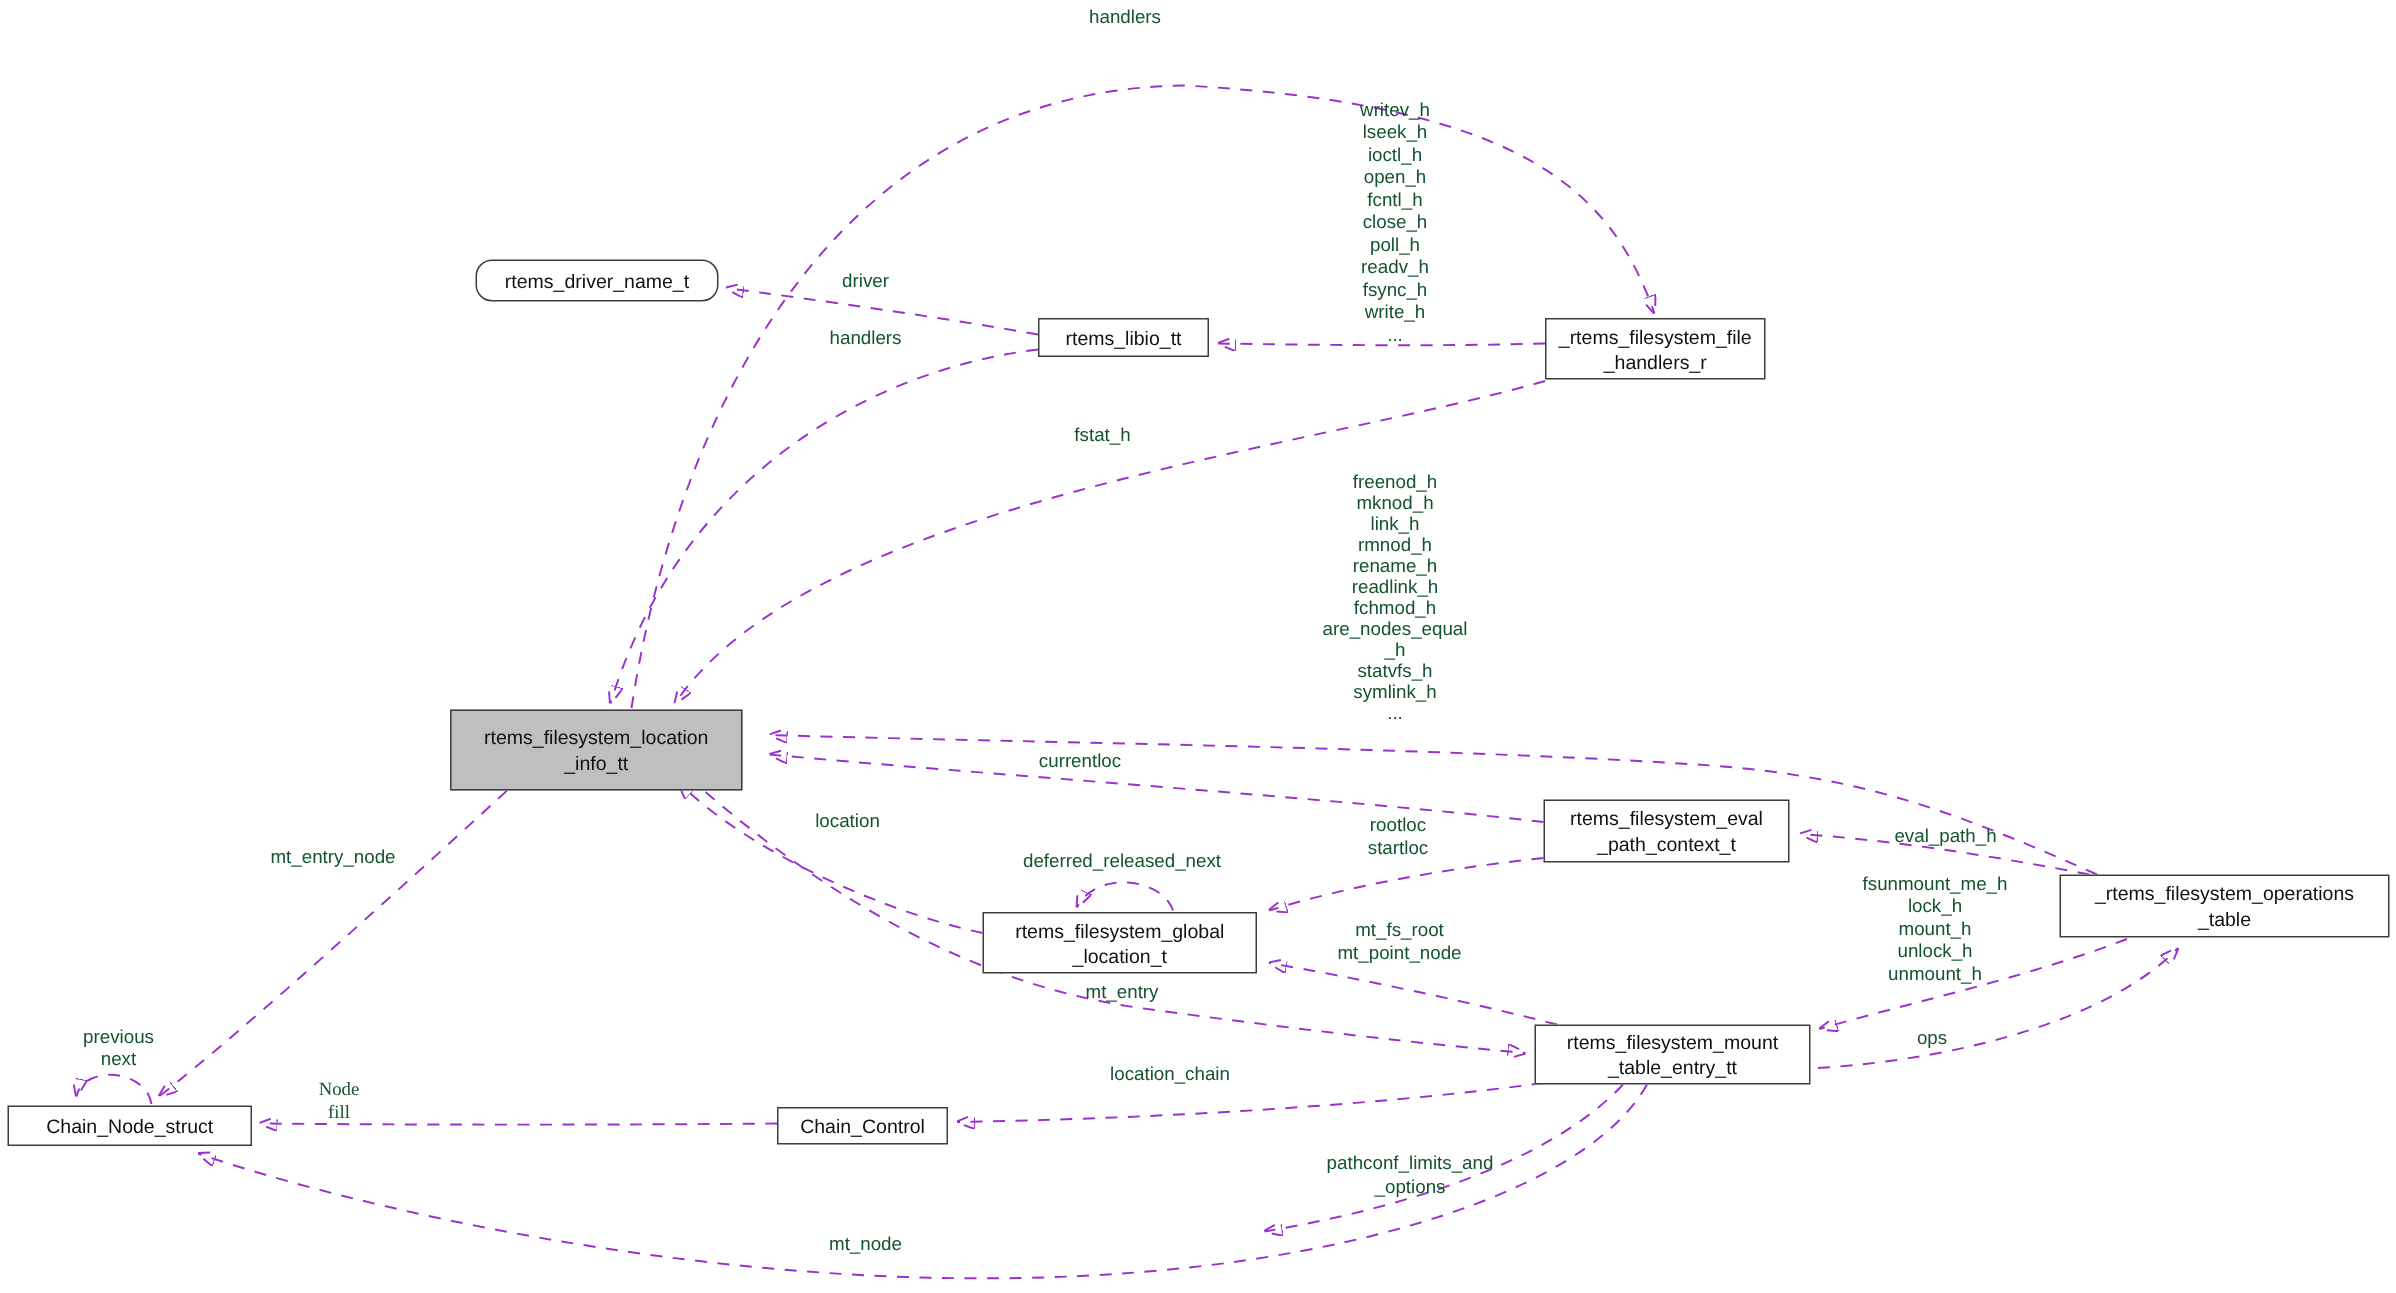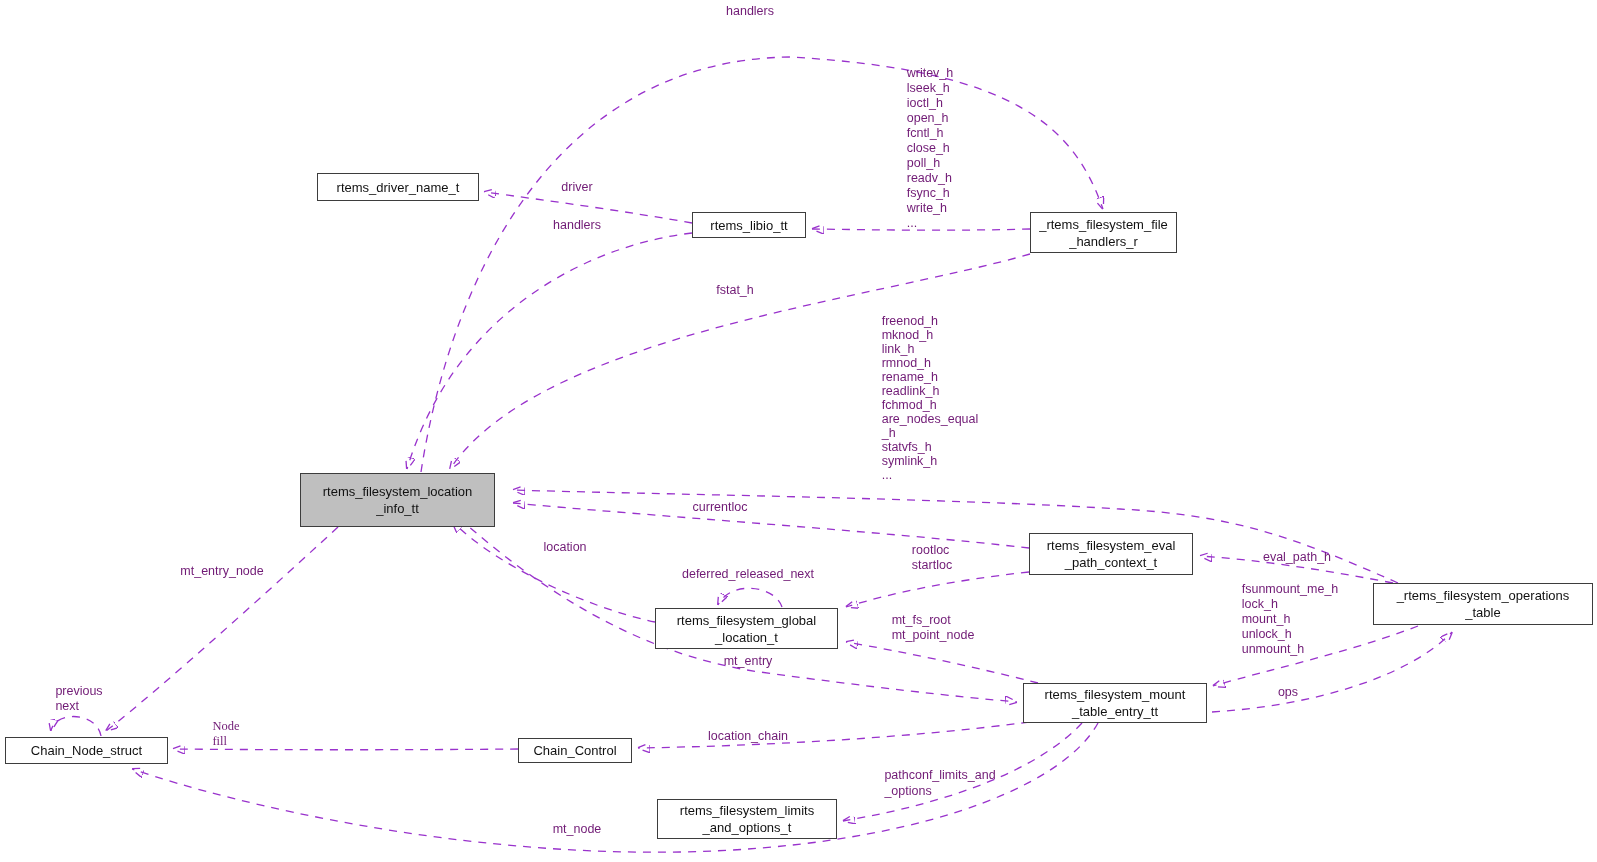--- a/index.html
+++ b/index.html
@@ -4,26 +4,26 @@
 <style>
   html,body{margin:0;padding:0;background:#ffffff;}
   .canvas{position:relative;width:1597px;height:862px;background:#ffffff;overflow:hidden;
           font-family:"Liberation Sans","DejaVu Sans",sans-serif;color:#111;}
   svg.edges{position:absolute;left:0;top:0;width:1597px;height:862px;}
   svg.edges path{fill:none;stroke:#9932cc;stroke-width:1.3;stroke-dasharray:8 7;}
   .node{position:absolute;box-sizing:border-box;background:#ffffff;border:1.5px solid #3d3d3d;
         display:flex;align-items:center;justify-content:center;text-align:center;
         white-space:pre-line;font-size:13px;line-height:17px;color:#111;}
   .node.hl{background:#bfbfbf;}
-  .elabel{position:absolute;transform:translateX(-50%);white-space:pre;text-align:left;
-          font-size:12.5px;line-height:15px;color:#701a75;}
+  .elabel{position:absolute;transform:translateX(-50%);white-space:pre;text-align:center;
+          font-size:12.5px;line-height:15px;color:#14532d;}
   .elabel.lh14{line-height:14px;}
   .elabel.lh16{line-height:15.5px;}
   
-  #n-driver      {left:317px; top:173px; width:162px; height:28px;}
+  #n-driver      {left:317px; top:173px; width:162px; height:28px;border-radius:11px;}
   #n-libio       {left:692px; top:212px; width:114px; height:26px;}
   #n-handlers    {left:1030px;top:212px; width:147px; height:41px;}
   #n-location    {left:300px; top:473px; width:195px; height:54px;}
   #n-evalctx     {left:1029px;top:533px; width:164px; height:42px;}
   #n-opstable    {left:1373px;top:583px; width:220px; height:42px;}
   #n-global      {left:655px; top:608px; width:183px; height:41px;}
   #n-mount       {left:1023px;top:683px; width:184px; height:40px;}
   #n-chainnode   {left:5px;   top:737px; width:163px; height:27px;}
   #n-chaincontrol{left:518px; top:738px; width:114px; height:25px;}
   #n-limits      {left:657px; top:799px; width:180px; height:40px;}
@@ -36,21 +36,21 @@
   #l-freenod    {left:930px;  top:314px;}
   #l-currentloc {left:720px;  top:500px;}
   #l-location   {left:565px;  top:540px;}
   #l-deferred   {left:748px;  top:567px;}
   #l-rootloc    {left:932px;  top:543px;}
   #l-mtfsroot   {left:933px;  top:613px;}
   #l-evalpath   {left:1297px; top:550px;}
   #l-fsunmount  {left:1290px; top:582px;}
   #l-ops        {left:1288px; top:685px;}
   #l-mtentry    {left:748px;  top:654px;}
-  #l-locchain   {left:748px;  top:709px;margin-top:20px;}
+  #l-locchain   {left:780px;  top:709px;}
   #l-nodefill   {left:226px;  top:719px;font-family:Liberation Serif, serif;}
   #l-prevnext   {left:79px;   top:684px;}
   #l-mtentrynode{left:222px;  top:564px;}
   #l-mtnode     {left:577px;  top:822px;}
   #l-pathconf   {left:940px;  top:768px;}
 </style>
 </head>
 <body>
 
 <div class="canvas">
@@ -93,22 +93,20 @@
   <div class="node" id="n-evalctx">rtems_filesystem_eval
 _path_context_t</div>
   <div class="node" id="n-opstable">_rtems_filesystem_operations
 _table</div>
   <div class="node" id="n-global">rtems_filesystem_global
 _location_t</div>
   <div class="node" id="n-mount">rtems_filesystem_mount
 _table_entry_tt</div>
   <div class="node" id="n-chainnode">Chain_Node_struct</div>
   <div class="node" id="n-chaincontrol">Chain_Control</div>
-  <div class="node" id="n-limits">rtems_filesystem_limits
-_and_options_t</div>
 
   <span class="elabel" id="l-handlers">handlers</span>
   <span class="elabel" id="l-writev">writev_h
 lseek_h
 ioctl_h
 open_h
 fcntl_h
 close_h
 poll_h
 readv_h

